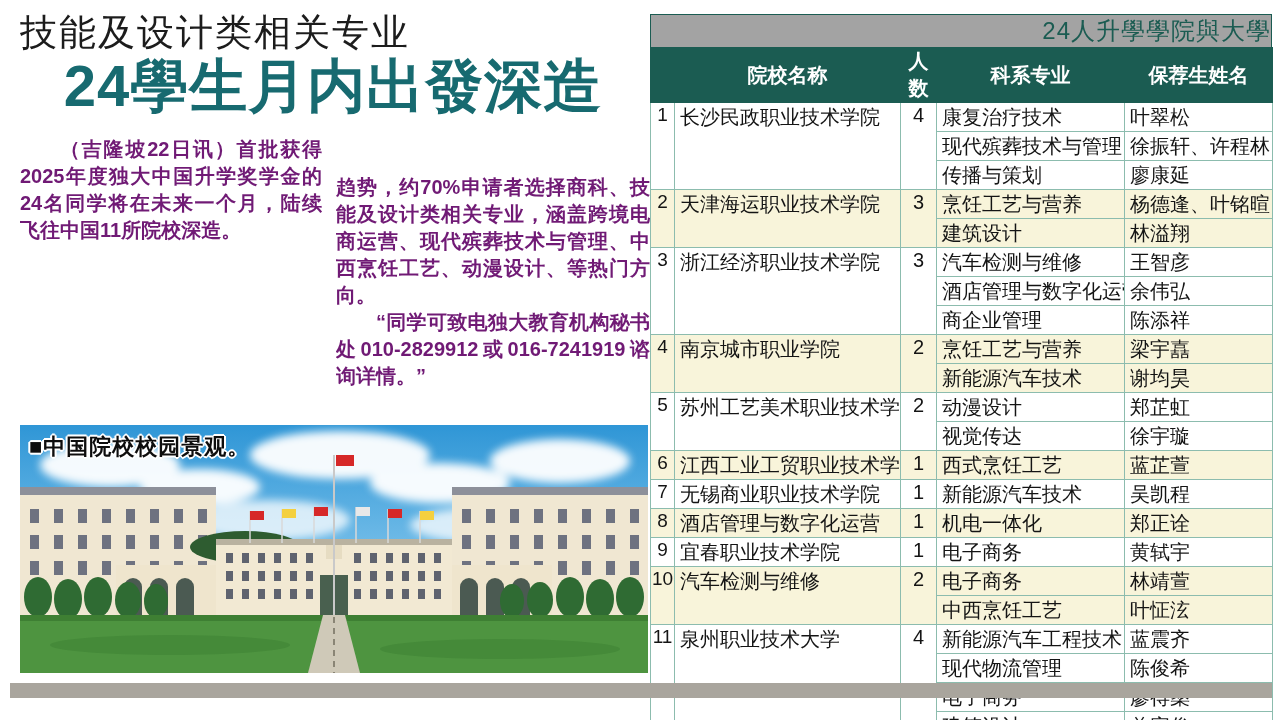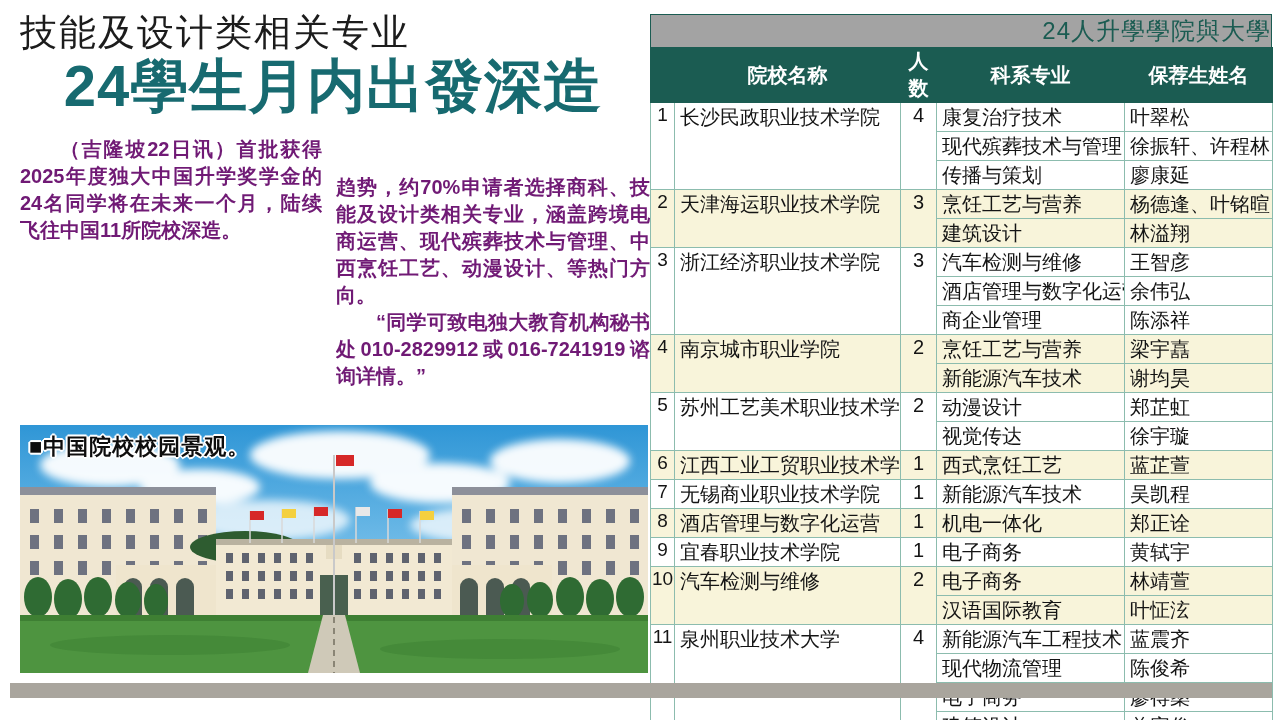--- a/index.html
+++ b/index.html
@@ -406,21 +406,21 @@
           <td class="cell-students">黄轼宇</td>
         </tr>
         <tr class="group-alt">
           <td class="cell-no" rowspan="2">10</td>
           <td class="cell-school" rowspan="2">汽车检测与维修</td>
           <td class="cell-count" rowspan="2">2</td>
           <td class="cell-major">电子商务</td>
           <td class="cell-students">林靖萱</td>
         </tr>
         <tr class="group-alt">
-          <td class="cell-major">汉语国际教育</td>
+          <td class="cell-major">中西烹饪工艺</td>
           <td class="cell-students">叶怔泫</td>
         </tr>
         <tr class="group-plain">
           <td class="cell-no" rowspan="4">11</td>
           <td class="cell-school" rowspan="4">泉州职业技术大学</td>
           <td class="cell-count" rowspan="4">4</td>
           <td class="cell-major">新能源汽车工程技术</td>
           <td class="cell-students">蓝震齐</td>
         </tr>
         <tr class="group-plain">

